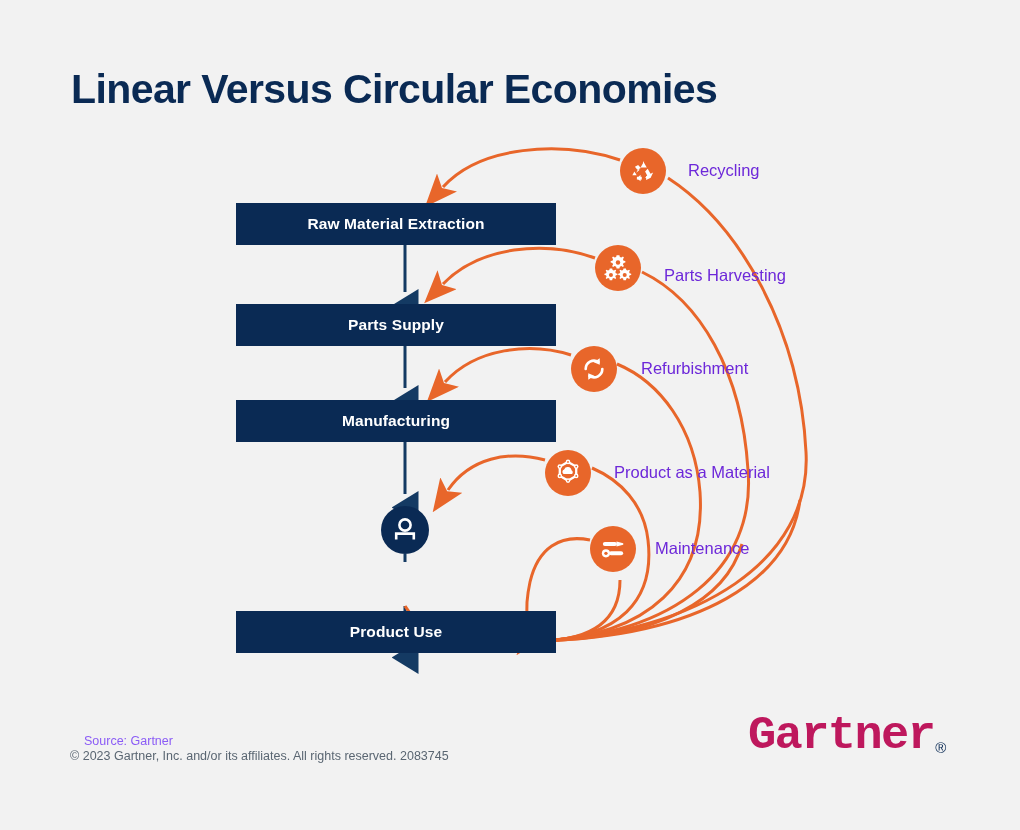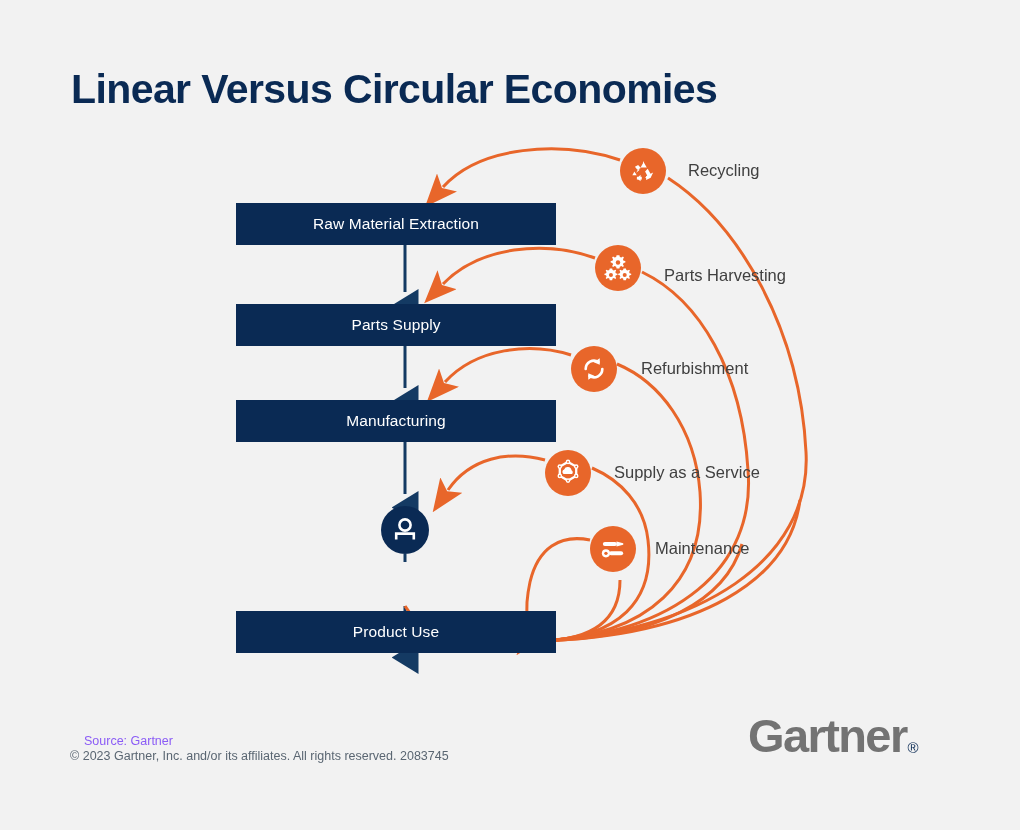--- a/index.html
+++ b/index.html
@@ -30,21 +30,21 @@
     width: 320px;
     height: 42px;
     background: #0a2a54;
     display: flex;
     align-items: center;
     justify-content: center;
   }
   .flow-box .box-label {
     color: #ffffff;
     font-size: 15.5px;
-    font-weight: normal;
+    font-weight: bold;
     letter-spacing: 0.1px;
     white-space: nowrap;
   }
   #box-0 { top: 203px; }
   #box-1 { top: 304px; }
   #box-2 { top: 400px; }
   #box-3 { top: 564px; margin-top: 47px; }
   #box-4 { top: 656px; }
 
   
@@ -69,21 +69,21 @@
   .node {
     position: absolute;
     width: 46px; height: 46px;
     border-radius: 50%;
     background: #e8662a;
     display: flex; align-items: center; justify-content: center;
   }
   .node-label {
     position: absolute;
     font-size: 16.5px;
-    color: #404040;
+    color: #6d28d9;
     white-space: nowrap;
   }
 
   
   #footer-source {
     position: absolute;
     left: 84px; top: 734px;
     font-size: 12.5px;
     color: #8b5cf6;
     white-space: nowrap;
@@ -98,23 +98,24 @@
   }
   #logo {
     position: absolute;
     left: 748px; top: 712px;
     display: flex;
     align-items: flex-end;
   }
   #logo-text {
     font-size: 47px;
     font-weight: bold;
-    color: #737373;
+    color: #be185d;
     letter-spacing: -1.6px;
     line-height: 1;
+    font-family: Liberation Mono, monospace;
   }
   #logo-reg {
     font-size: 15px;
     color: #0a2a54;
     line-height: 1;
     margin-bottom: 4px;
     margin-left: 1px;
   }
 </style>
 </head>
@@ -244,21 +245,21 @@
         <circle cx="17" cy="4.4" r="1.0"></circle>
         <circle cx="26.3" cy="9.7" r="1.0"></circle>
         <circle cx="26.3" cy="20.3" r="1.0"></circle>
         <circle cx="17" cy="25.6" r="1.0"></circle>
         <circle cx="7.7" cy="20.3" r="1.0"></circle>
         <circle cx="7.7" cy="9.7" r="1.0"></circle>
       </g>
       <path d="M12.0 18.2 a3.0 3.0 0 0 1 0.6 -5.3 a4.4 4.4 0 0 1 8.4 1.0 a2.7 2.7 0 0 1 0.6 4.3 z" fill="#ffffff"></path>
     </svg>
   </div>
-  <div class="node-label" style="left:614px; top:463px;">Supply as a Service</div>
+  <div class="node-label" style="left:614px; top:463px;">Product as a Material</div>
 
   <div class="node" style="left:590px; top:526px;">
     <svg width="30" height="30" viewBox="0 0 34 34" aria-hidden="true">
 
       <rect x="5.5" y="9.0" width="16" height="4.6" rx="2.3" fill="#ffffff"></rect>
       <path d="M21.0 8.4 L28.6 10.4 L28.6 12.2 L21.0 14.2 Z" fill="#ffffff"></path>
 
       <rect x="12.5" y="19.6" width="16" height="4.6" rx="2.3" fill="#ffffff"></rect>
       <circle cx="9.0" cy="21.9" r="4.6" fill="#ffffff"></circle>
       <circle cx="9.0" cy="21.9" r="1.9" fill="#e8662a"></circle>

